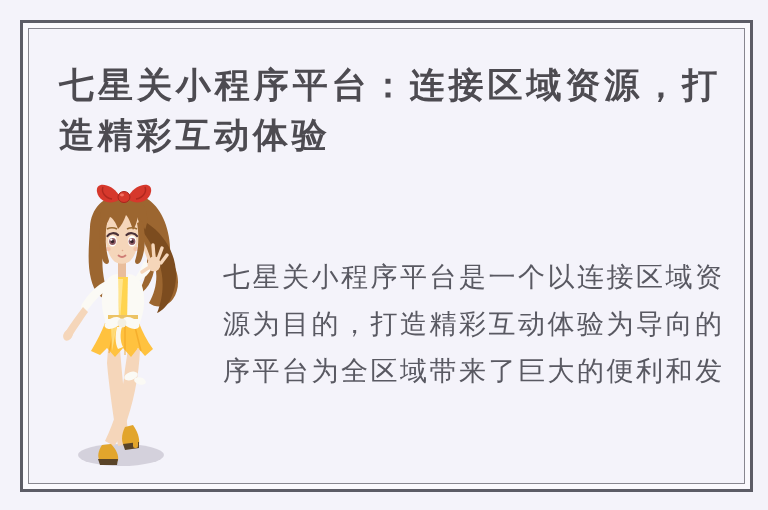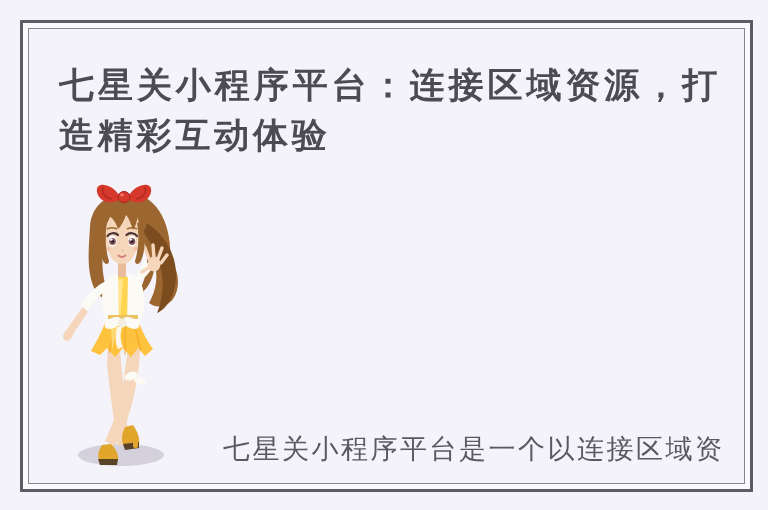--- a/index.html
+++ b/index.html
@@ -43,21 +43,21 @@
     background:var(--bg);
     overflow:hidden;
   }
   .title{
     margin:32px 24px 0 30px;
     width:662px;
     font-size:35px;line-height:50px;letter-spacing:3.8px;
     font-weight:700;color:var(--title-color);
     text-align:justify;
   }
-  .row{display:flex;margin-top:12px;align-items:flex-end;}
+  .row{display:flex;margin-top:12px;align-items:center;}
   .figure{width:194px;flex:0 0 auto;overflow:visible;}
   .figure svg{display:block;margin-left:16px;}
   .bodytext{flex:1 1 auto;padding-top:2px;min-width:0;}
   .body-line{
     font-size:27px;line-height:47px;letter-spacing:2.5px;
     color:var(--body-color);white-space:nowrap;
   }
   
   .c-hair{fill:var(--hair);} .c-hairdark{fill:var(--hair-dark);}
   .c-skin{fill:var(--skin);} .c-skinshade{fill:var(--skin-shade);}
@@ -168,17 +168,19 @@
             <path d="M58,14 C56,19 60,25 67,26" stroke="var(--bow-red-dark)" stroke-width="1.4" fill="none" opacity="0.8"></path>
             <path d="M100,14 C102,19 98,25 91,26" stroke="var(--bow-red-dark)" stroke-width="1.4" fill="none" opacity="0.8"></path>
             <ellipse class="c-bow" cx="79" cy="24" rx="6" ry="5.5" stroke="var(--bow-red-dark)" stroke-width="1"></ellipse>
             <ellipse cx="77" cy="22" rx="2" ry="1.4" fill="#ff8a7a" opacity="0.7"></ellipse>
           </g>
         </svg>
       </div>
 
       <div class="bodytext">
           <div class="body-line">七星关小程序平台是一个以连接区域资</div>
+          <div class="body-line">源为目的，打造精彩互动体验为导向的</div>
+          <div class="body-line">序平台为全区域带来了巨大的便利和发</div>
         </div>
     </div>
 
   </div>
 </div>
 
 </body></html>

